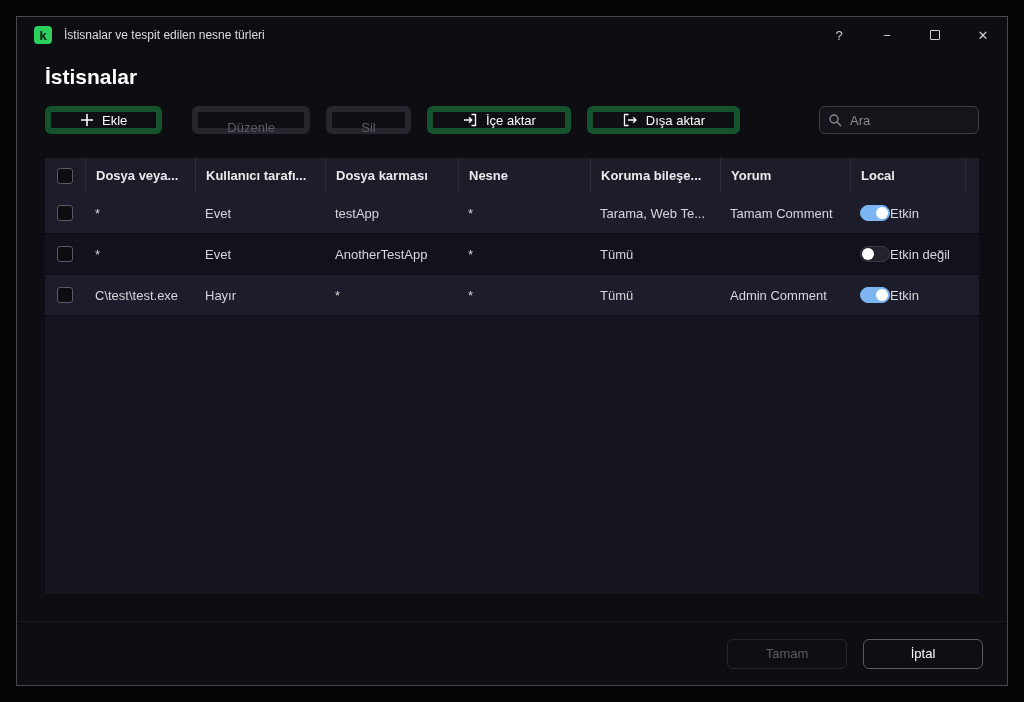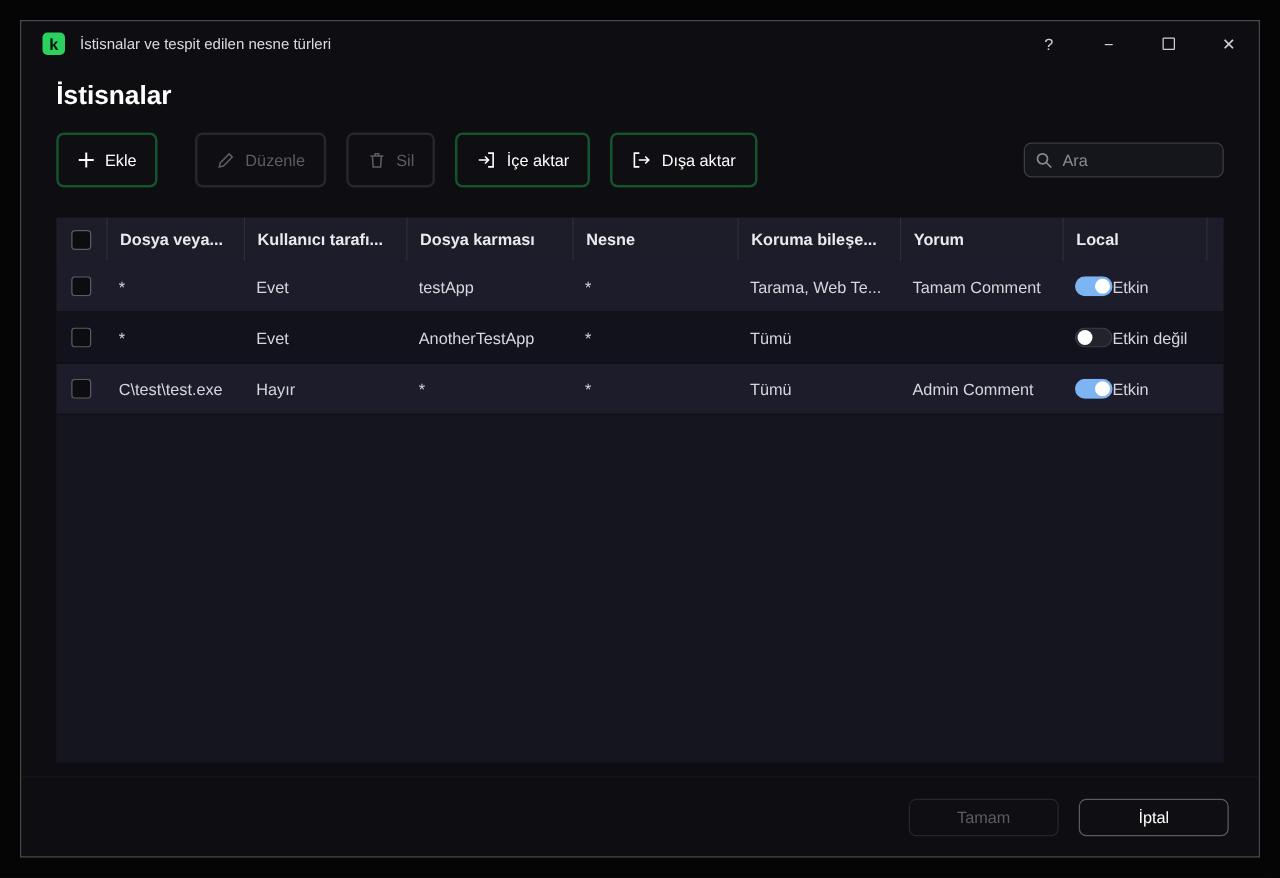--- a/index.html
+++ b/index.html
@@ -26,27 +26,27 @@
   }
   .win-title { margin-left:12px; font-size:12px; color:#dcdce0; }
   .win-controls { margin-left:auto; display:flex; align-items:center; height:100%; }
   .win-btn { width:48px; height:100%; display:flex; align-items:center; justify-content:center; color:#cfcfd4; font-size:13px; cursor:default; }
   .win-btn.maxi span { display:block; width:10px; height:10px; border:1px solid #cfcfd4; border-radius:1px; }
   
   .content { flex:1 1 auto; display:flex; flex-direction:column; min-height:0; }
   h1.page-title { margin:12px 28px 0; font-size:21px; font-weight:700; color:#ffffff; }
   .toolbar { margin:17px 28px 0; display:flex; align-items:center; }
   .btn {
-    height:44px; padding:0 15px; border-radius:6px;
+    height:28px; padding:0 29px; border-radius:6px;
     display:inline-flex; align-items:center; gap:8px;
-    background:#0e0e13; border:2px solid #14532d;
+    background:#0e0e13; border:6px solid #14532d;
     color:#ffffff; font-size:13px; font-family:inherit; cursor:pointer; white-space:nowrap;
   }
   .btn svg { display:block; }
-  .btn.disabled { border-color:#26262e; color:#5c5c66; cursor:default; }
+  .btn.disabled { border-color:#26262e; color:#5c5c66; cursor:default;flex-direction:column; }
   .btn + .btn { margin-left:16px; }
   .btn-add { margin-right:14px; }
   .search-wrap { margin-left:auto; position:relative; width:160px; height:28px; }
   .search-wrap svg { position:absolute; left:9px; top:7px; pointer-events:none; }
   .search-input {
     width:100%; height:100%;
     background:#15151c; border:1px solid #3c3c45; border-radius:6px;
     color:#d0d0d6; font-size:13px; font-family:inherit;
     padding:0 10px 0 30px; outline:none;
   }

